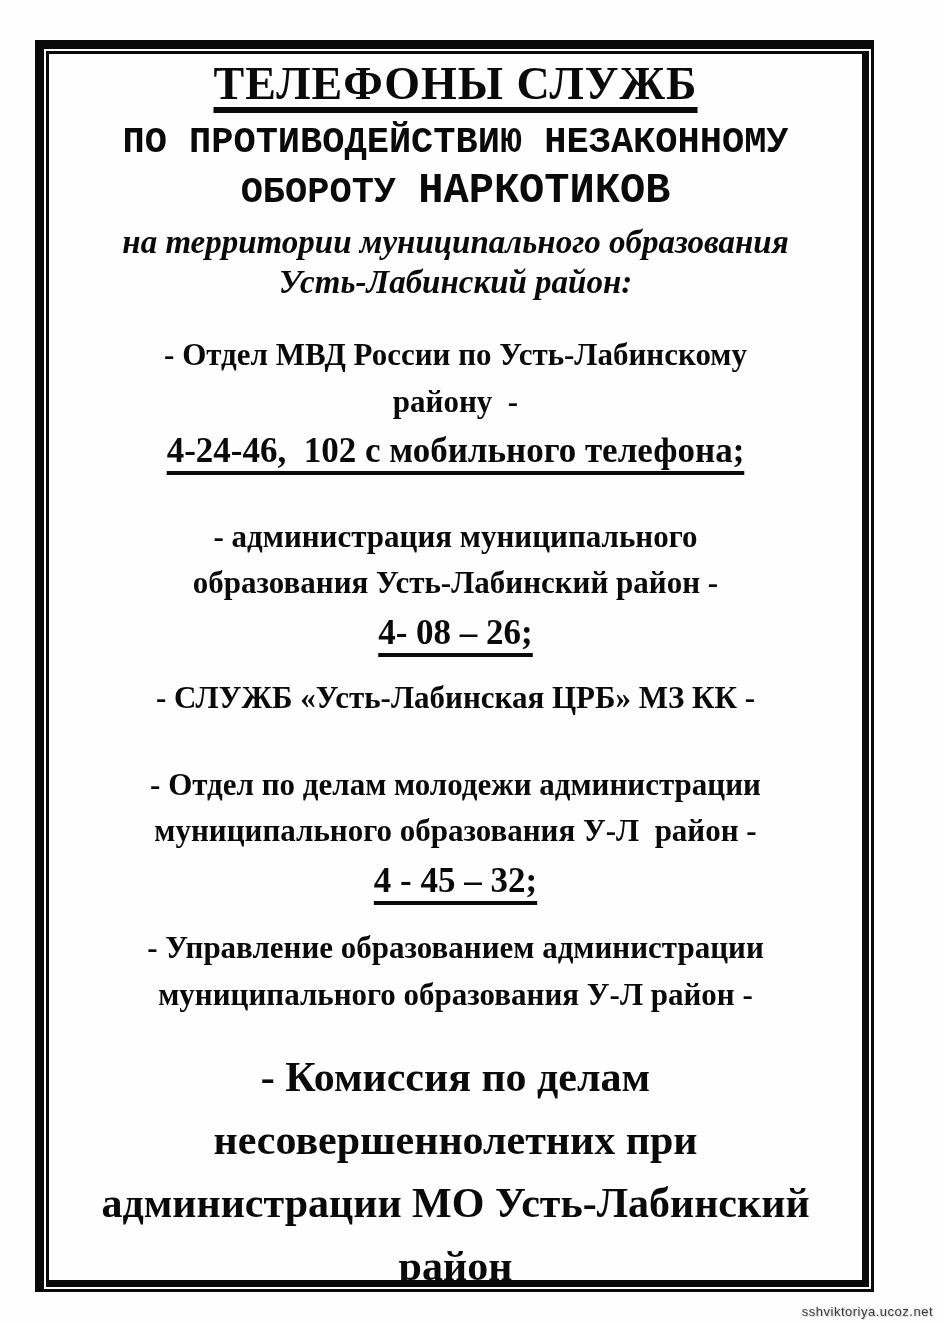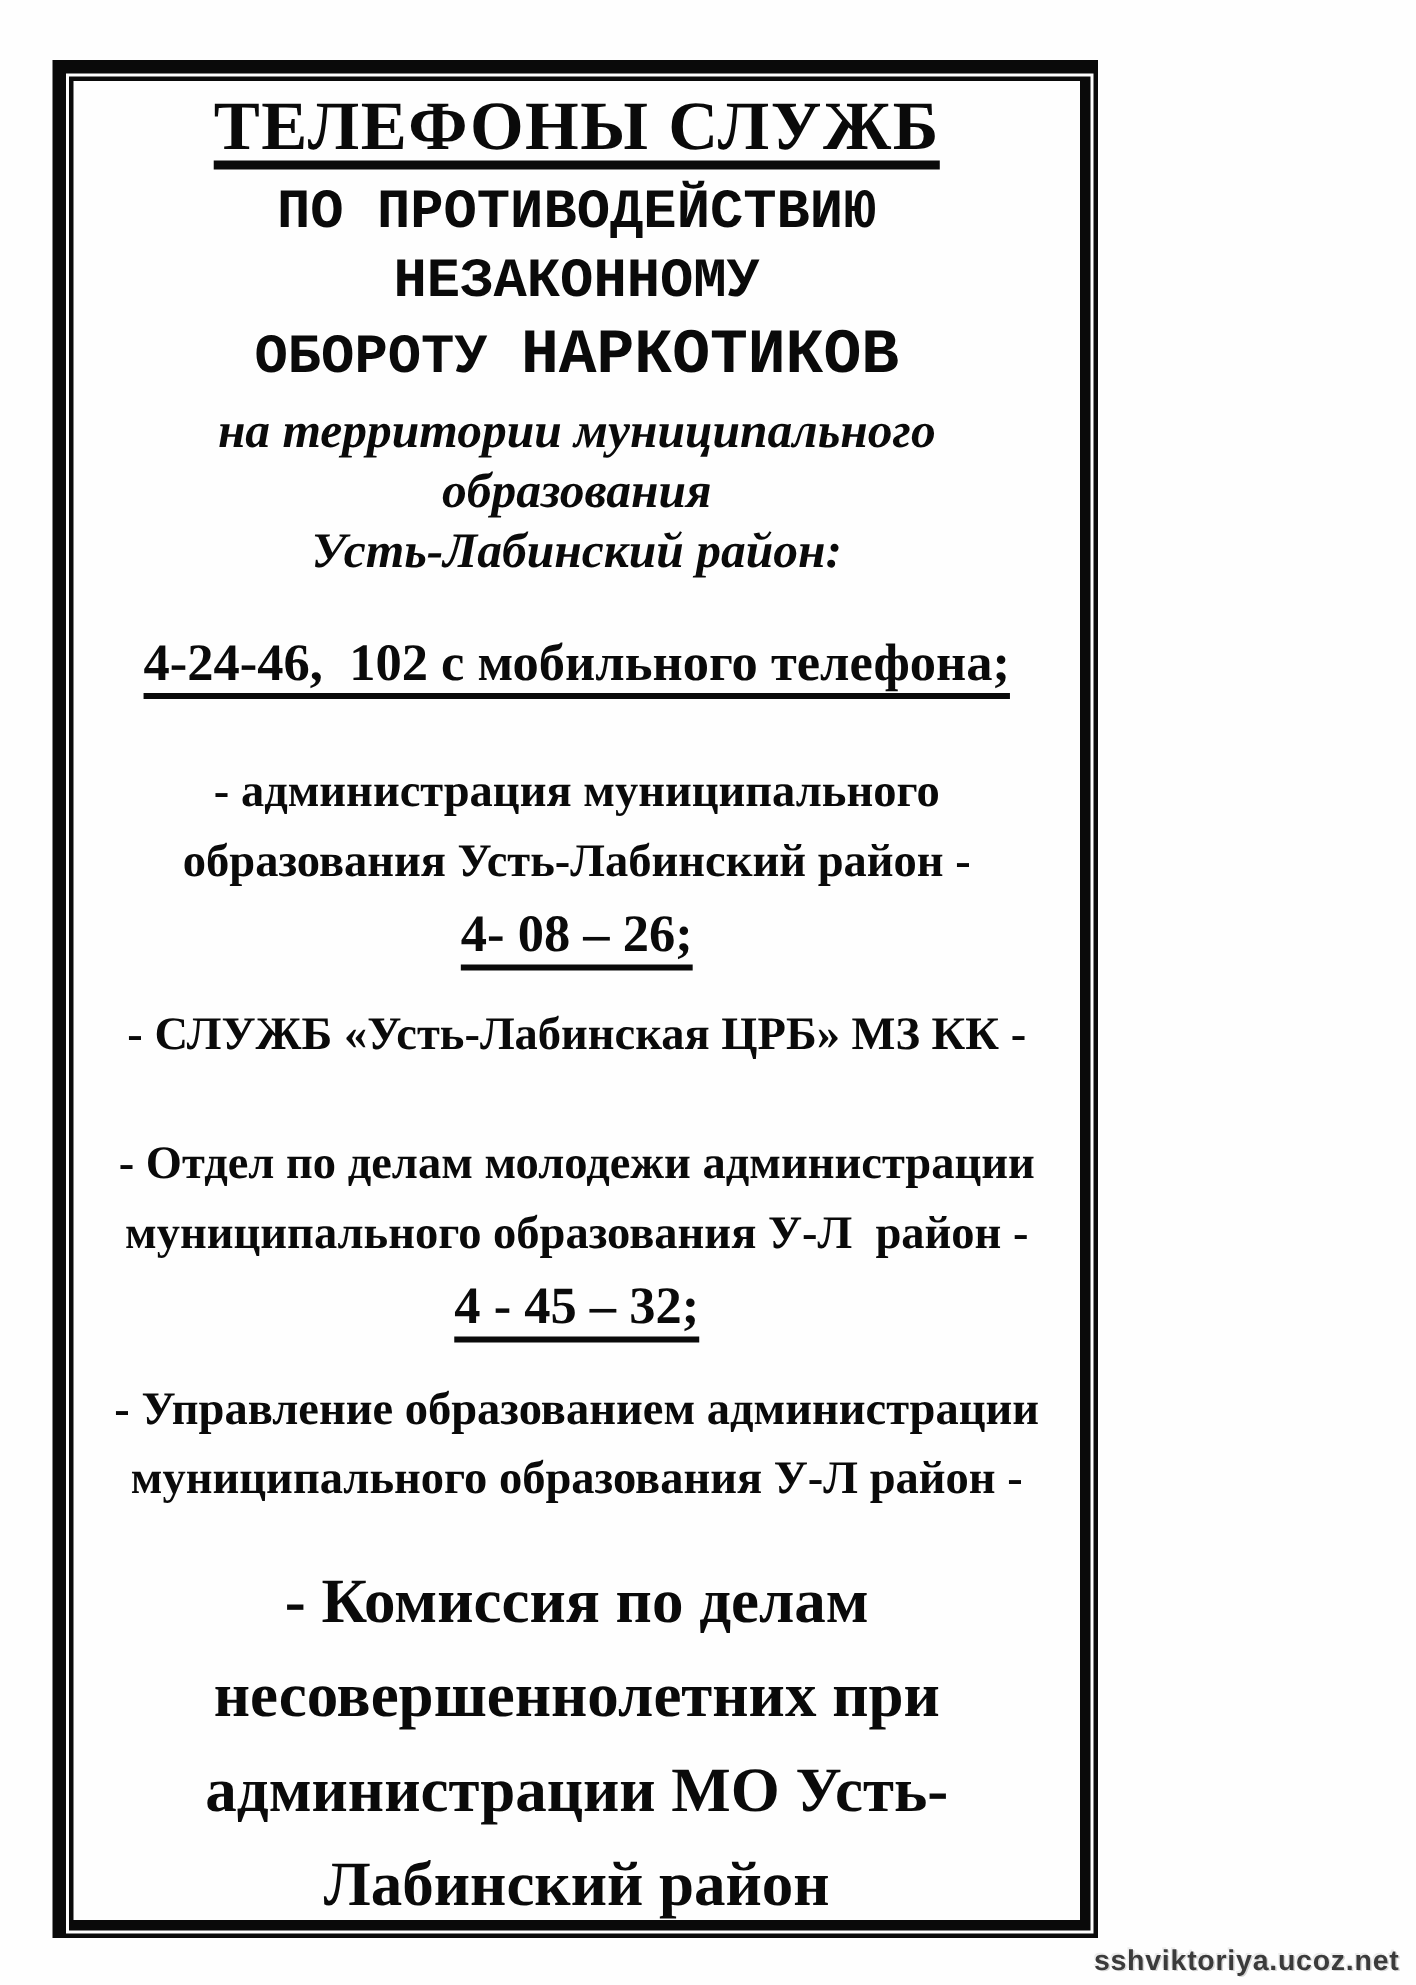--- a/index.html
+++ b/index.html
@@ -13,21 +13,21 @@
     background: #fefefe;
     font-family: "Liberation Serif", "DejaVu Serif", serif;
     color: #0a0a0a;
     position: relative;
     overflow: hidden;
   }
   .frame-outer {
     position: absolute;
     left: 35px;
     top: 40px;
-    width: 697px;
+    width: 839px;
     height: 1252px;
     box-sizing: border-box;
     border-style: solid;
     border-color: #0a0a0a;
     
     border-width: 9px 3px 3px 9px;
     padding: 2px;
     background: #fefefe;
   }
   .frame-inner {
@@ -90,22 +90,22 @@
   .entry:nth-of-type(4) { margin-top: 40px; }
   .entry:nth-of-type(5) { margin-top: 22px; }
   .entry:nth-of-type(6) { margin-top: 28px; }
   .entry:nth-of-type(6) .entry-name { font-size: 42px; line-height: 1.5; }
   .entry:nth-of-type(6) .entry-phone { font-size: 37px; text-align: right; }
   .watermark {
     position: absolute;
     right: 11px;
     bottom: 4px;
     font-family: "Liberation Sans", "DejaVu Sans", sans-serif;
-    font-weight: bold;
-    font-size: 19px;
+    font-weight: normal;
+    font-size: 13px;
     letter-spacing: 0.5px;
     color: #3b3b3b;
     text-shadow: 1px 1px 0 #d8d8d8, -1px -1px 0 #ededed, 0 0 2px #ffffff;
     margin-left: 48px;
   }
 </style>
 </head>
 <body>
 
 <div class="frame-outer">
@@ -119,20 +119,22 @@
         <span>ОБОРОТУ</span>
         <span class="emphasis">НАРКОТИКОВ</span>
       </div>
       <div class="region">на территории муниципального образования
 Усть-Лабинский район:</div>
     </header>
 
     <section class="entries">
 
       <div class="entry">
+        <div class="entry-name">- Отдел МВД России по Усть-Лабинскому
+району  -</div>
         <div class="entry-phone">4-24-46,  102 с мобильного телефона;</div>
       </div>
 
       <div class="entry">
         <div class="entry-name">- администрация муниципального
 образования Усть-Лабинский район -</div>
         <div class="entry-phone">4- 08 – 26;</div>
       </div>
 
       <div class="entry">

